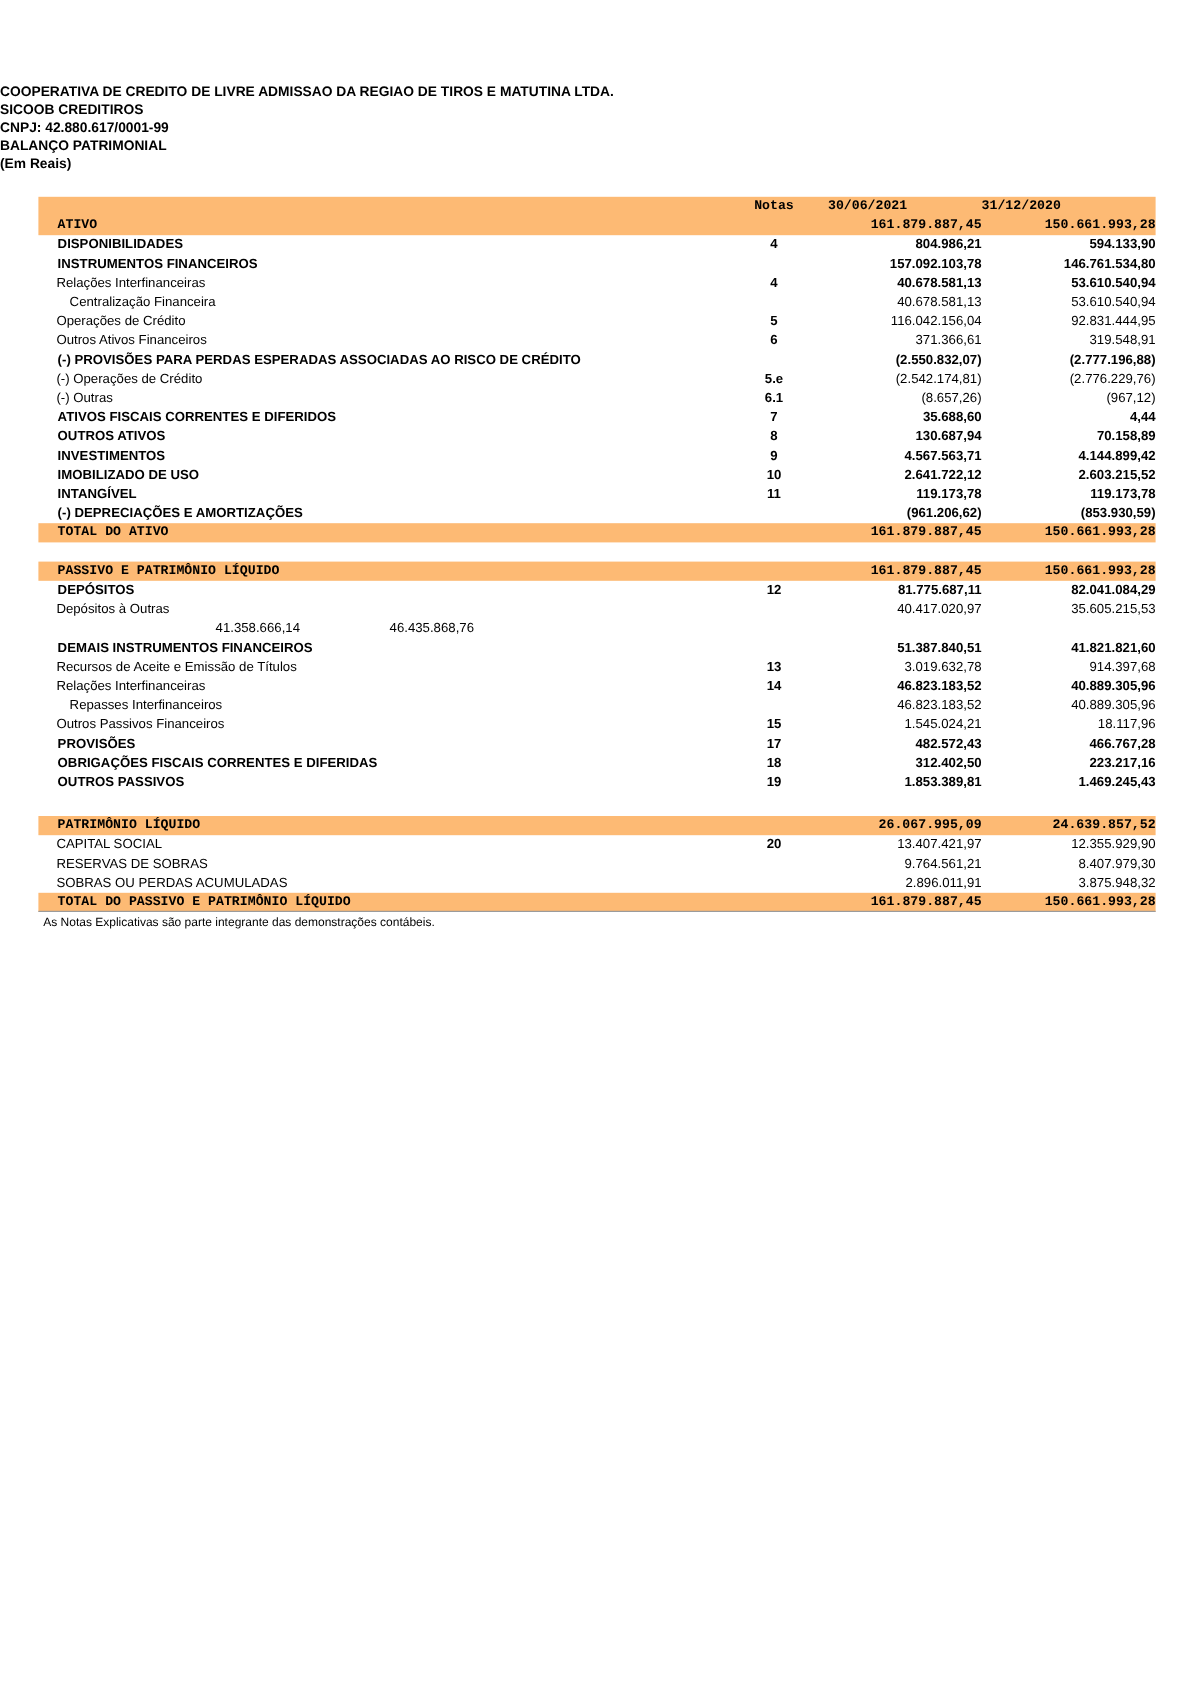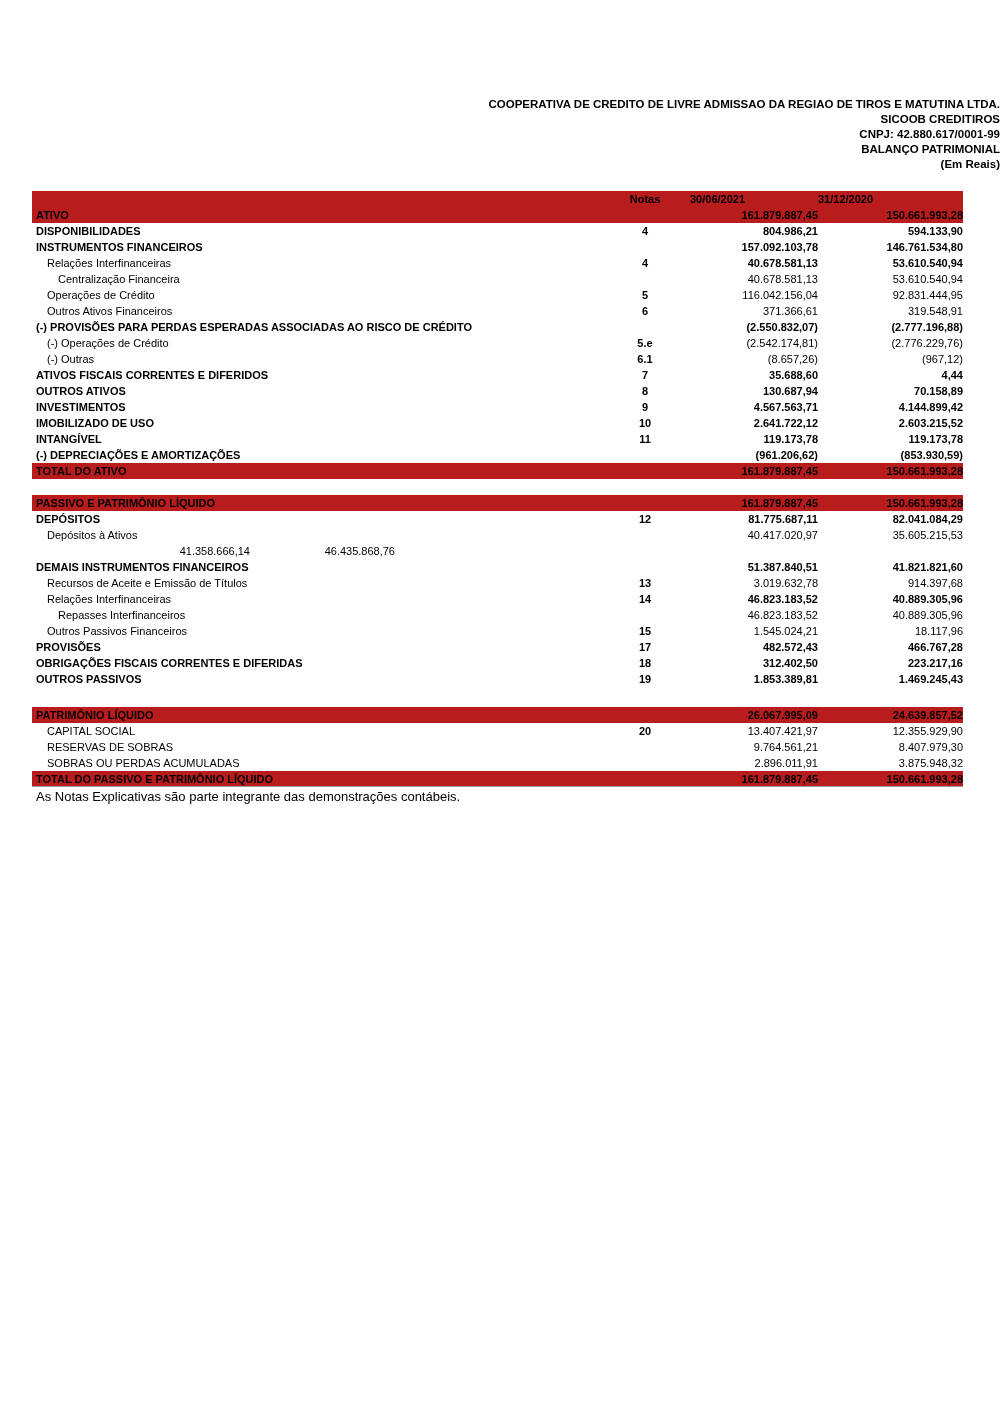--- a/index.html
+++ b/index.html
@@ -4,42 +4,42 @@
 <style>
   * { margin:0; padding:0; box-sizing:border-box; }
   html,body { background:#ffffff; }
   body {
     width:1000px; height:1415px;
     font-family:"Liberation Sans", sans-serif;
     color:#000000;
     overflow:hidden;
     position:relative;
   }
-  .doc-header { padding-top:97px; text-align:right; }
+  .doc-header { padding-top:70px; text-align:left; }
   .doc-header .hline {
     font-size:11.5px; font-weight:bold; line-height:15px; white-space:nowrap;
   }
   .table-wrap { margin:19px 37px 0 32px; }
   .row {
     display:flex; height:16px; line-height:16px; font-size:11px;
     white-space:nowrap;
   }
   .row.blank { height:16px; }
   .row.blank.tall { height:20px; }
-  .row.shade { background:#b91c1c; }
+  .row.shade { background:#fdba74;font-family:Liberation Mono, monospace; }
   .row.underline { border-bottom:1.5px solid #9b9b9b;justify-content:flex-end; }
-  .c-label { flex:1 1 auto; padding-left:4px; overflow:hidden; }
+  .c-label { flex:1 1 auto; padding-left:16px; overflow:hidden; }
   .c-label.ind1 { padding-left:15px; }
   .c-label.ind2 { padding-left:26px; }
   .c-nota { width:90px; text-align:center; font-weight:bold; flex:0 0 auto; }
   .c-v1 { width:128px; text-align:right; flex:0 0 auto; }
   .c-v2 { width:145px; text-align:right; flex:0 0 auto; }
   .b { font-weight:bold; }
   .header-row .c-v1, .header-row .c-v2 { text-align:left; font-weight:bold; }
-  .footnote { margin:3px 0 0 36px; font-size:13px; line-height:14px; }
+  .footnote { margin:3px 0 0 36px; font-size:10px; line-height:14px; }
 </style>
 </head>
 <body>
 
 <div class="page">
 
   <div class="doc-header">
     <div class="hline">COOPERATIVA DE CREDITO DE LIVRE ADMISSAO DA REGIAO DE TIROS E MATUTINA LTDA.</div>
     <div class="hline">SICOOB CREDITIROS</div>
     <div class="hline">CNPJ: 42.880.617/0001-99</div>
@@ -164,21 +164,21 @@
           <div class="c-v1 b">161.879.887,45</div>
           <div class="c-v2 b">150.661.993,28</div>
         </div>
         <div class="row">
           <div class="c-label ind0 b">DEPÓSITOS</div>
           <div class="c-nota">12</div>
           <div class="c-v1 b">81.775.687,11</div>
           <div class="c-v2 b">82.041.084,29</div>
         </div>
         <div class="row">
-          <div class="c-label ind1">Depósitos à Ativos</div>
+          <div class="c-label ind1">Depósitos à Outras</div>
           <div class="c-nota"></div>
           <div class="c-v1">40.417.020,97</div>
           <div class="c-v2">35.605.215,53</div>
         </div>
         <div class="row">
           <div class="c-nota"></div>
           <div class="c-v1">41.358.666,14</div>
           <div class="c-v2">46.435.868,76</div>
         </div>
         <div class="row">

